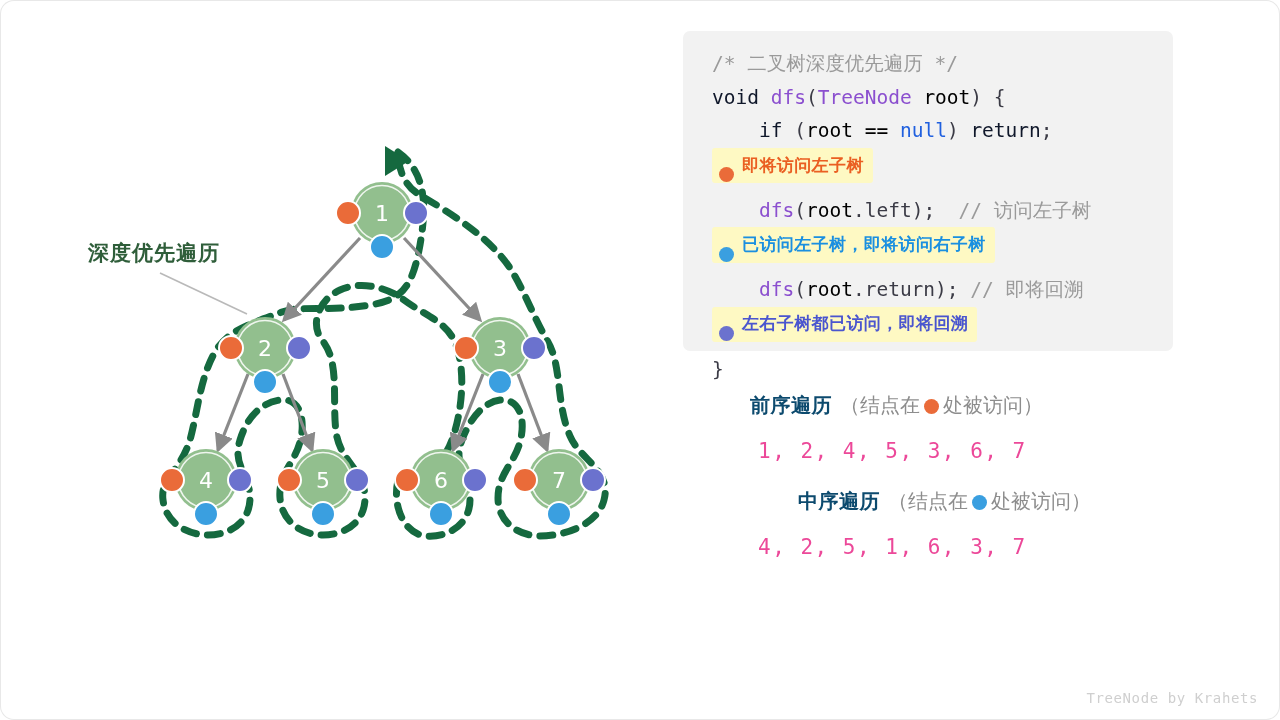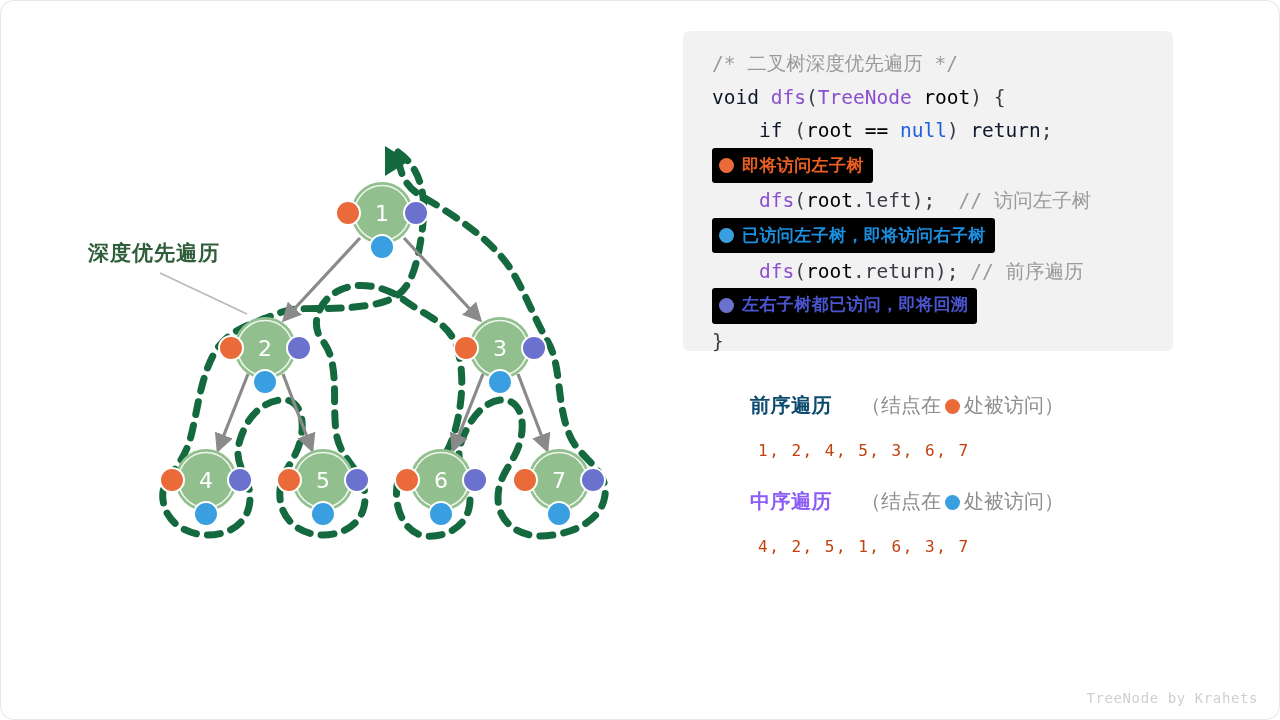--- a/index.html
+++ b/index.html
@@ -48,22 +48,22 @@
   .fn      { color: #8b4fcf; }
   .type    { color: #8b4fcf; }
   .var     { color: #000000; }
   .lit     { color: #2060df; }
   .cmt     { color: #9a9a9a; }
   .punc    { color: #3b3b46; }
 
   .note-line { padding-left: 29px; line-height: 33.5px; }
   .note {
     display: inline-flex;
-    align-items: center;
-    background: #000000;
+    align-items: flex-end;
+    background: #fef9c3;
     border-radius: 3px;
     padding: 1px 9px 1px 7px;
     font-family: "DejaVu Sans", sans-serif;
     font-size: 17px;
     font-weight: bold;
     letter-spacing: .4px;
   }
   .note .dot {
     width: 15px; height: 15px;
     border-radius: 50%;
@@ -81,38 +81,38 @@
     width: 420px;
   }
   .legend-block { margin-bottom: 4px; }
   .legend-head {
     font-family: "DejaVu Sans", sans-serif;
     font-size: 20px;
     line-height: 46px;
     white-space: nowrap;
   }
   .legend-head .name { font-weight: bold; letter-spacing: .5px; }
-  .legend-head .paren { color: #8d8d8d; font-weight: normal; margin-left: 29px; }
+  .legend-head .paren { color: #8d8d8d; font-weight: normal; margin-left: 8px; }
   .legend-head .dot {
     display: inline-block;
     width: 15px; height: 15px;
     border-radius: 50%;
     vertical-align: -2px;
     margin: 0 4px;
   }
   .legend-seq {
     font-family: "DejaVu Sans Mono", "Liberation Mono", monospace;
-    font-size: 16px;
+    font-size: 21px;
     line-height: 46px;
-    color: #c2410c;
+    color: #ec4899;
     letter-spacing: 1.5px;
     padding-left: 8px;
   }
   .pre-c  { color: #0c4a6e; }
-  .in-c   { color: #8b5cf6; }
+  .in-c   { color: #0c4a6e; margin-left: 48px; }
   .post-c { color: #4a55cf; }
 
   
   #footer {
     position: absolute;
     right: 22px; bottom: 14px;
     font-family: "DejaVu Sans Mono", "Liberation Mono", monospace;
     font-size: 14px;
     color: #cfcfcf;
     letter-spacing: .6px;
@@ -258,21 +258,21 @@
           <span>即将访问左子树</span>
         </span></div>
 
     <div class="code-line">    <span class="fn">dfs</span><span class="punc">(</span><span class="var">root</span><span class="punc">.left</span><span class="punc">)</span><span class="punc">;</span>  <span class="cmt">// 访问左子树</span></div>
 
     <div class="note-line"><span class="note in">
           <span class="dot" style="background:#3a9fe0"></span>
           <span>已访问左子树，即将访问右子树</span>
         </span></div>
 
-    <div class="code-line">    <span class="fn">dfs</span><span class="punc">(</span><span class="var">root</span><span class="punc">.return</span><span class="punc">)</span><span class="punc">;</span> <span class="cmt">// 前序遍历</span></div>
+    <div class="code-line">    <span class="fn">dfs</span><span class="punc">(</span><span class="var">root</span><span class="punc">.return</span><span class="punc">)</span><span class="punc">;</span> <span class="cmt">// 即将回溯</span></div>
 
     <div class="note-line"><span class="note post">
           <span class="dot" style="background:#6b72ce"></span>
           <span>左右子树都已访问，即将回溯</span>
         </span></div>
 
     <div class="code-line"><span class="punc">}</span></div>
   </div>
 
   <div id="legend">

